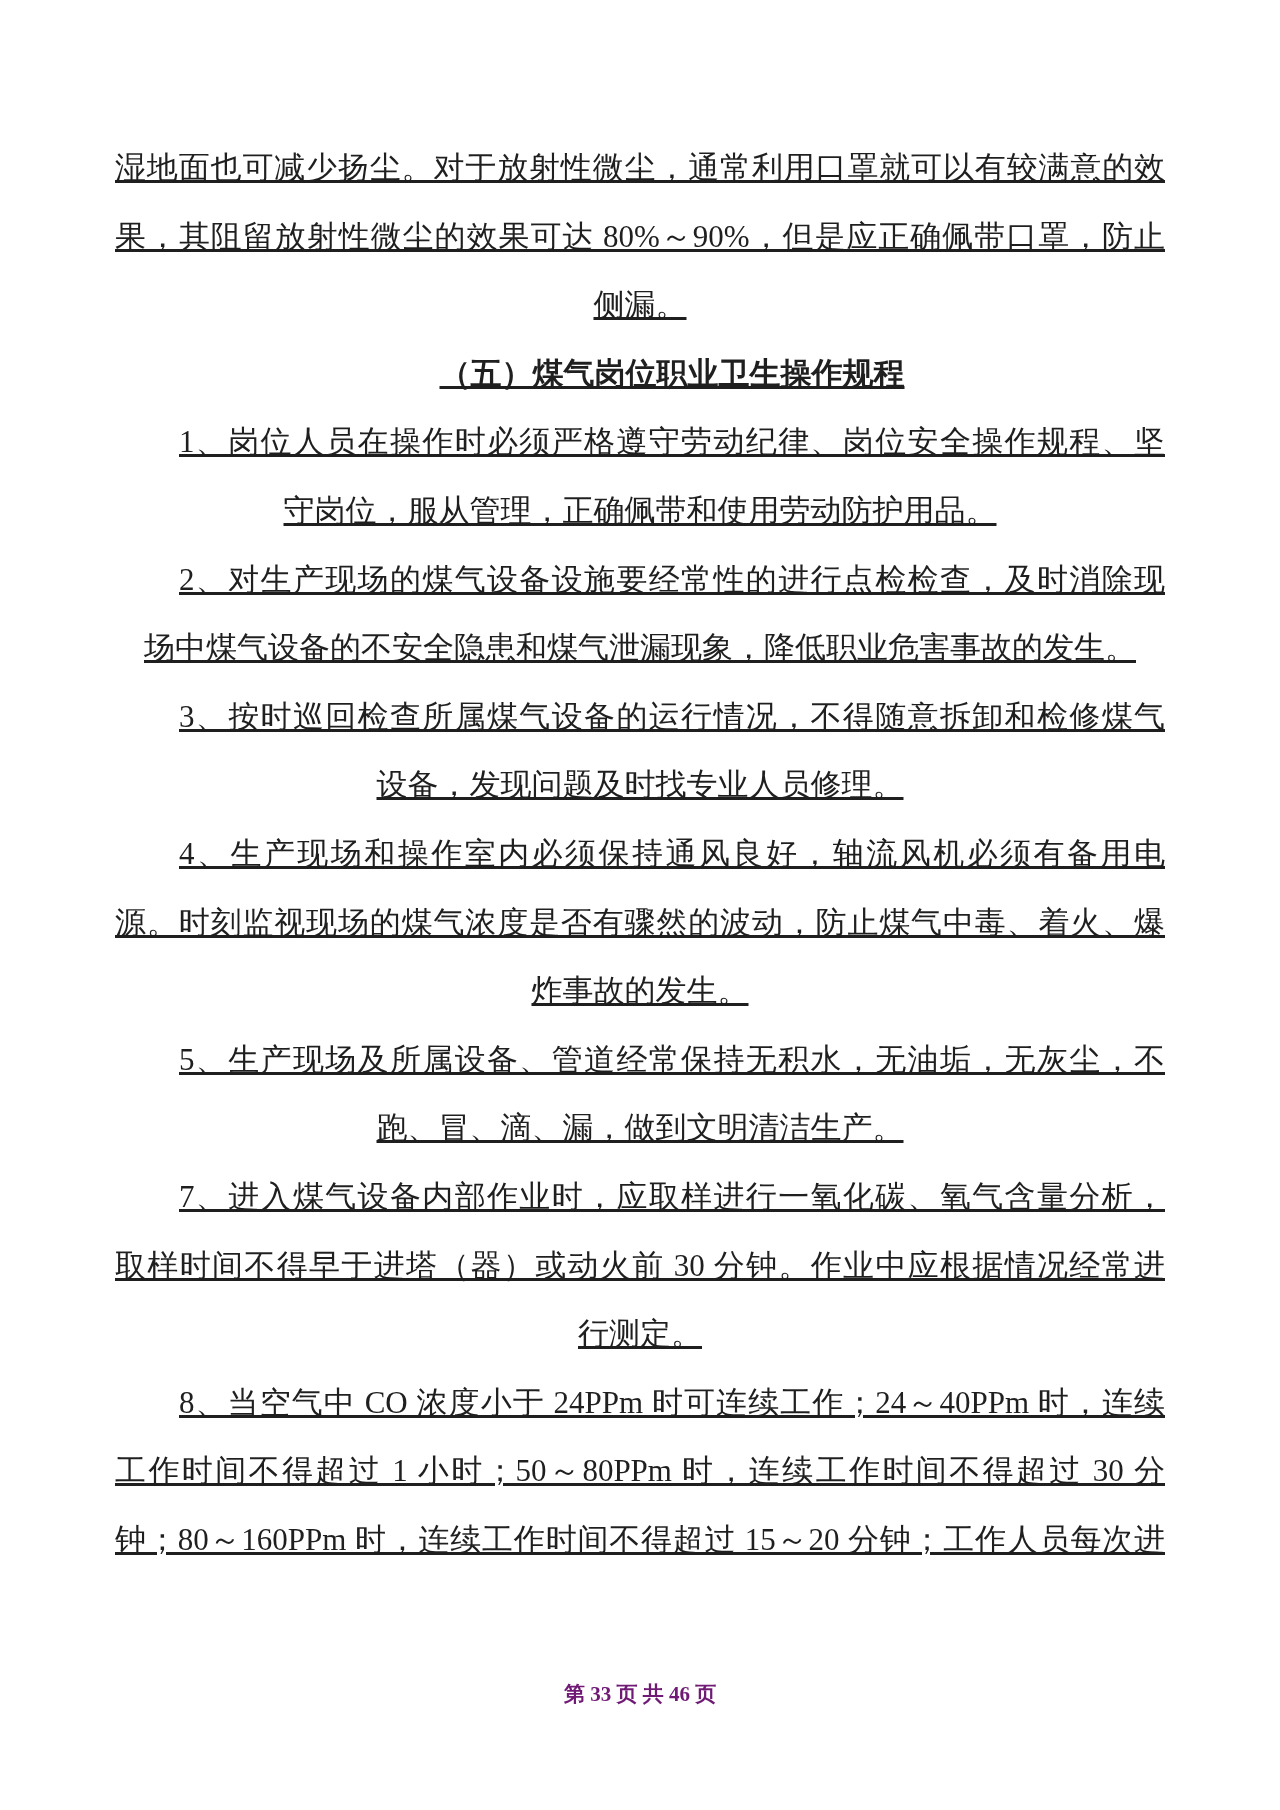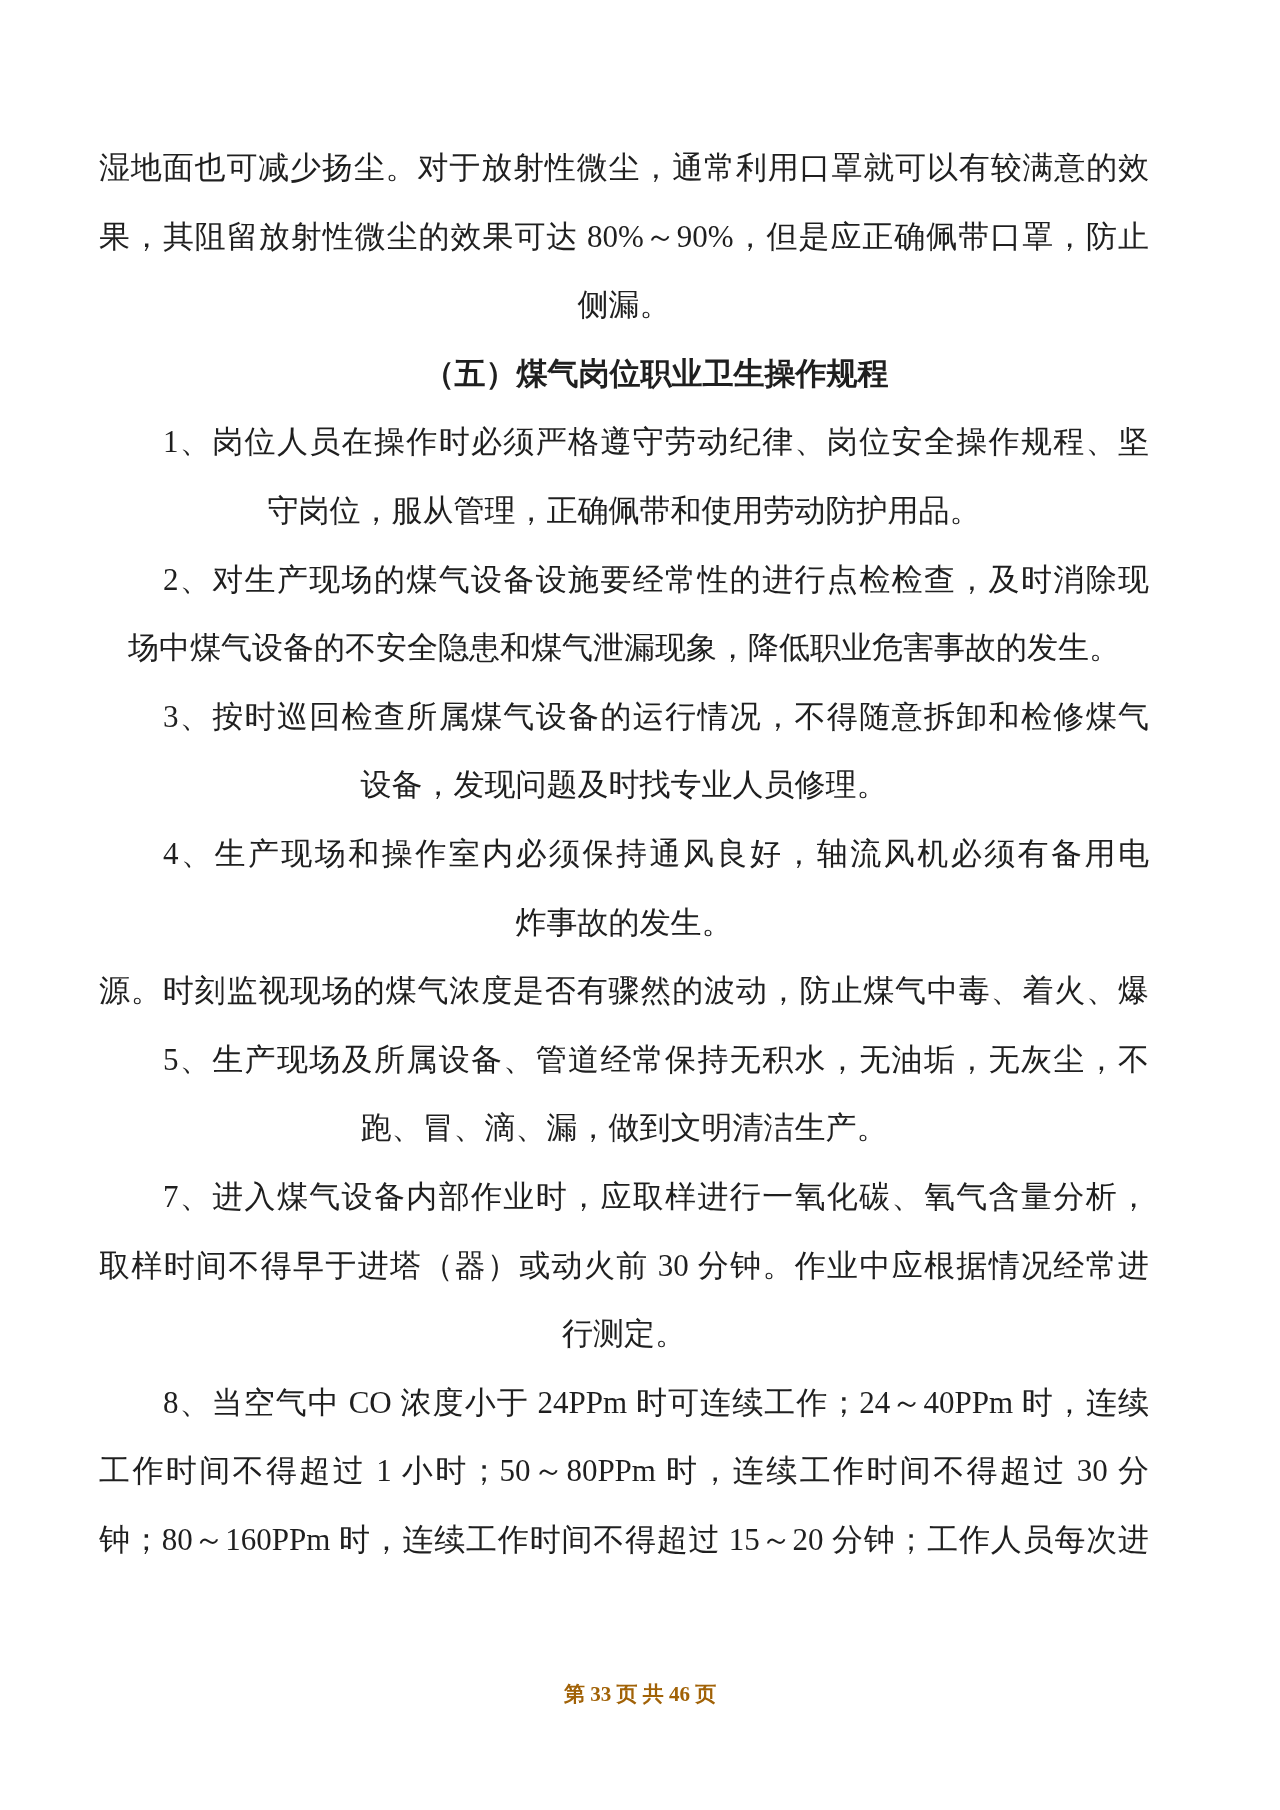--- a/index.html
+++ b/index.html
@@ -14,22 +14,23 @@
   .doc {
     position: relative;
     width: 1280px;
     height: 1810px;
     background: #ffffff;
     color: #1f1f1f;
   }
   .body-text {
     position: absolute;
     top: 134px;
-    left: 99px;
+    left: 115px;
     width: 1050px;
+    text-decoration: underline;
   }
   .para { margin: 0; padding: 0; }
   .line {
     height: 68.6px;
     line-height: 68.6px;
     font-size: 31px;
     color: #1f1f1f;
     overflow: hidden;
     text-align: center;
     white-space: normal;
@@ -46,21 +47,21 @@
     font-size: 31px;
   }
   .footer {
     position: absolute;
     top: 1680px;
     left: 0;
     width: 1280px;
     text-align: center;
     font-size: 21px;
     font-weight: bold;
-    color: #a16207;
+    color: #701a75;
   }
 </style>
 </head>
 <body>
 
 <div class="doc">
   <div class="body-text" id="content">
       <div class="para">
         <div class="line fill">湿地面也可减少扬尘。对于放射性微尘，通常利用口罩就可以有较满意的效</div>
         <div class="line fill">果，其阻留放射性微尘的效果可达 80%～90%，但是应正确佩带口罩，防止</div>
@@ -76,22 +77,22 @@
       <div class="para">
         <div class="line fill indent">2、对生产现场的煤气设备设施要经常性的进行点检检查，及时消除现</div>
         <div class="line">场中煤气设备的不安全隐患和煤气泄漏现象，降低职业危害事故的发生。</div>
       </div>
       <div class="para">
         <div class="line fill indent">3、按时巡回检查所属煤气设备的运行情况，不得随意拆卸和检修煤气</div>
         <div class="line">设备，发现问题及时找专业人员修理。</div>
       </div>
       <div class="para">
         <div class="line fill indent">4、生产现场和操作室内必须保持通风良好，轴流风机必须有备用电</div>
+        <div class="line fill">源。时刻监视现场的煤气浓度是否有骤然的波动，防止煤气中毒、着火、爆</div>
         <div class="line">炸事故的发生。</div>
-        <div class="line fill">源。时刻监视现场的煤气浓度是否有骤然的波动，防止煤气中毒、着火、爆</div>
       </div>
       <div class="para">
         <div class="line fill indent">5、生产现场及所属设备、管道经常保持无积水，无油垢，无灰尘，不</div>
         <div class="line">跑、冒、滴、漏，做到文明清洁生产。</div>
       </div>
       <div class="para">
         <div class="line fill indent">7、进入煤气设备内部作业时，应取样进行一氧化碳、氧气含量分析，</div>
         <div class="line fill">取样时间不得早于进塔（器）或动火前 30 分钟。作业中应根据情况经常进</div>
         <div class="line">行测定。</div>
       </div>

